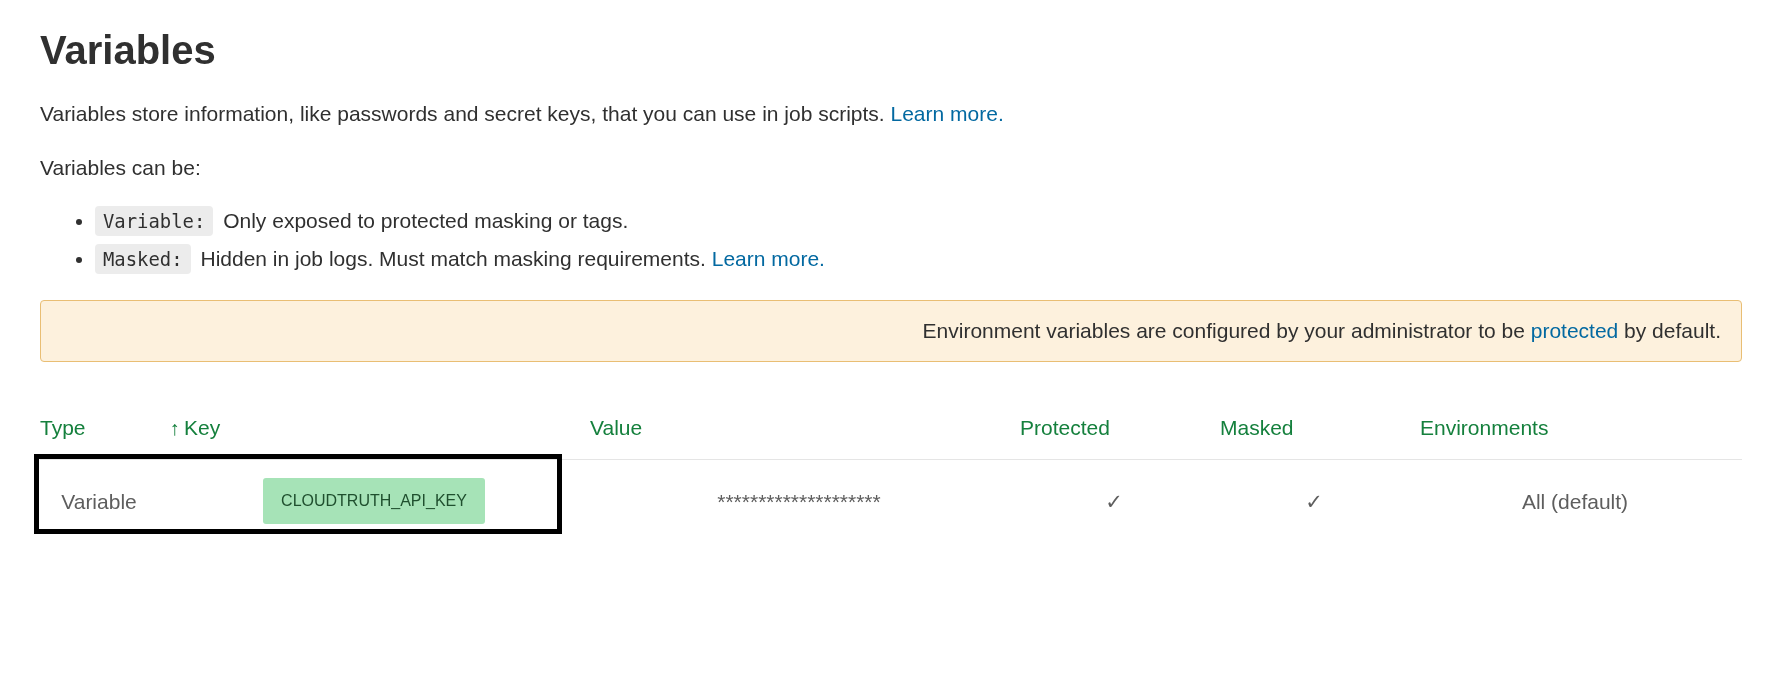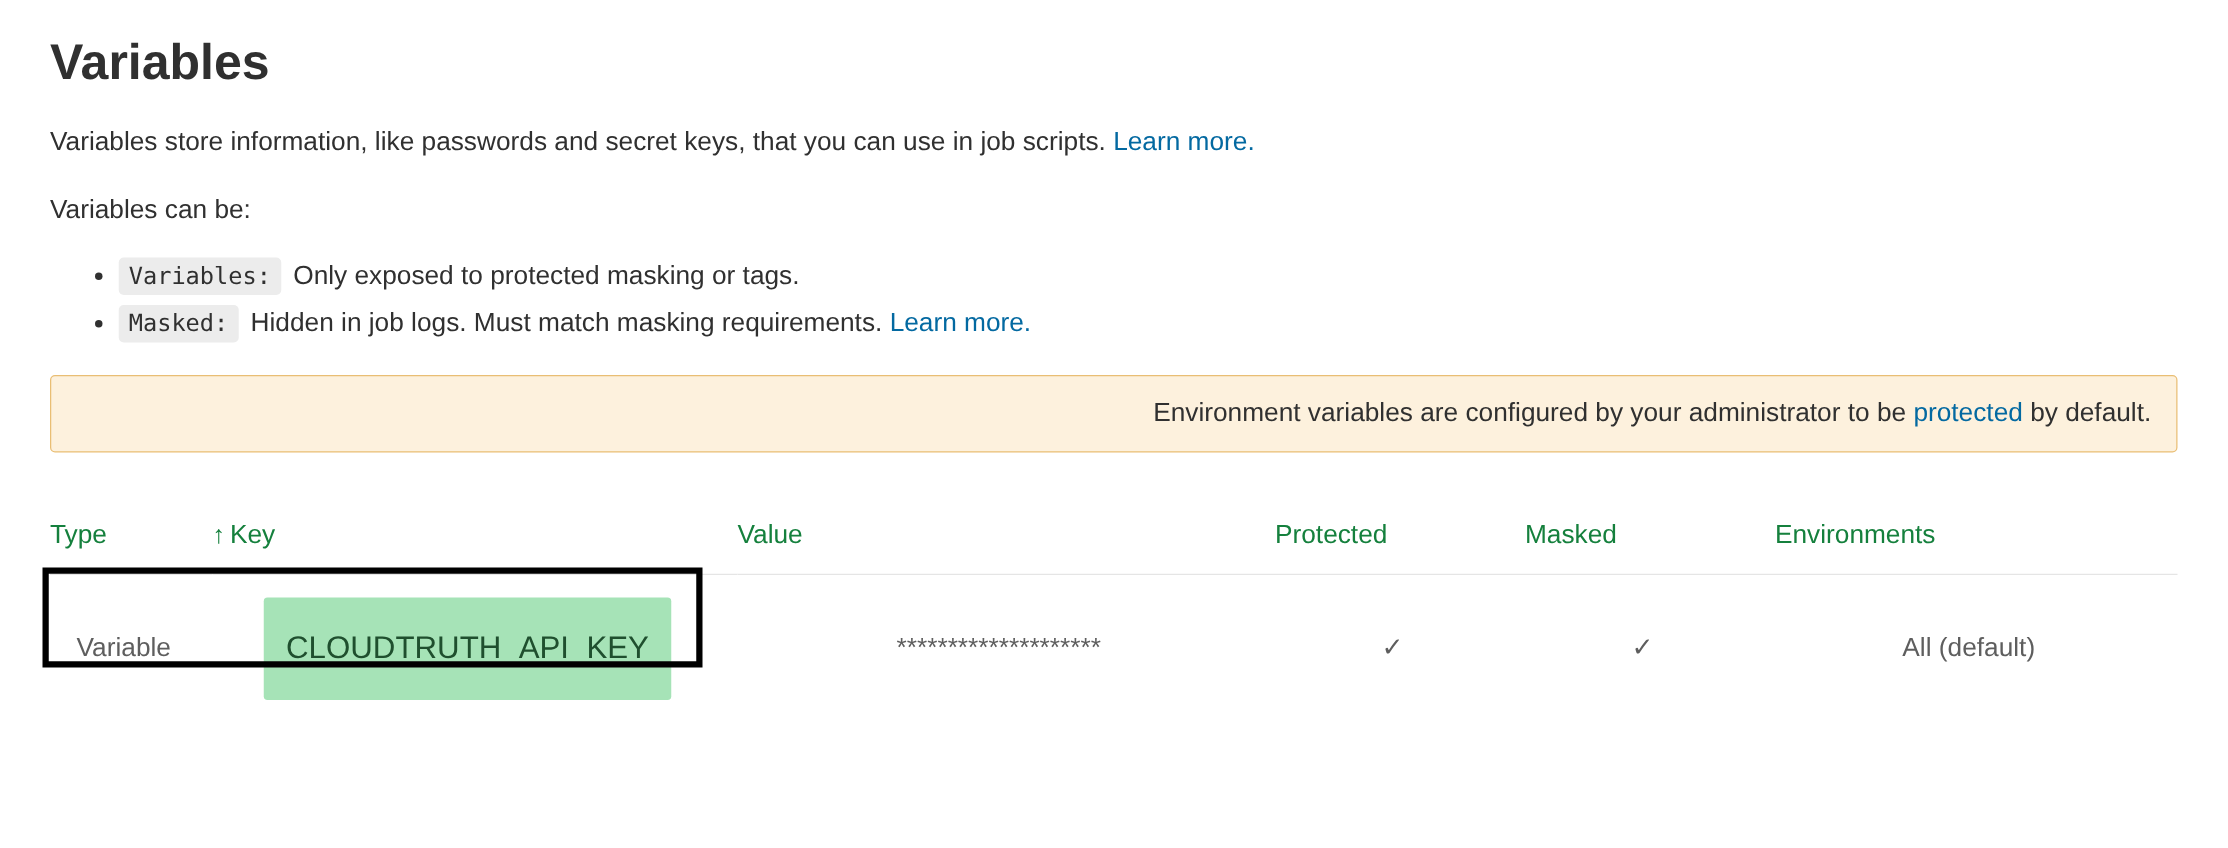--- a/index.html
+++ b/index.html
@@ -69,23 +69,23 @@
   table.vars td {
     padding: 18px 12px 18px 0;
     border-top: 1px solid #e5e5e5;
     vertical-align: middle;
     color: #5e5e5e;
     text-align: center;
   }
   .key-highlight {
     background: #a6e3b7;
     border-radius: 3px;
-    padding: 22px 18px;
+    padding: 11px 18px;
     color: #1f4f2e;
-    font-size: 25px;
+    font-size: 16px;
     display: inline-block;
   }
   .check {
     color: #5e5e5e;
   }
   
   .outline-overlay {
     position: absolute;
     left: -6px;
     top: -4px;
@@ -102,21 +102,21 @@
 <h2 class="section-title">Variables</h2>
 
 <p class="desc">
   <span>Variables store information, like passwords and secret keys, that you can use in job scripts. </span><a href="#" class="link">Learn more.</a>
 </p>
 
 <p class="desc">Variables can be:</p>
 
 <ul class="bullets">
   <li>
-    <span class="code-chip">Variables:</span><span> Only exposed to protected masking or tags.</span>
+    <span class="code-chip">Variable:</span><span> Only exposed to protected masking or tags.</span>
   </li>
   <li>
     <span class="code-chip">Masked:</span><span> Hidden in job logs. Must match masking requirements. </span><a href="#" class="link">Learn more.</a>
   </li>
 </ul>
 
 <div class="banner">
   <span>Environment variables are configured by your administrator to be </span><a href="#" class="link">protected</a><span> by default.</span>
 </div>
 

